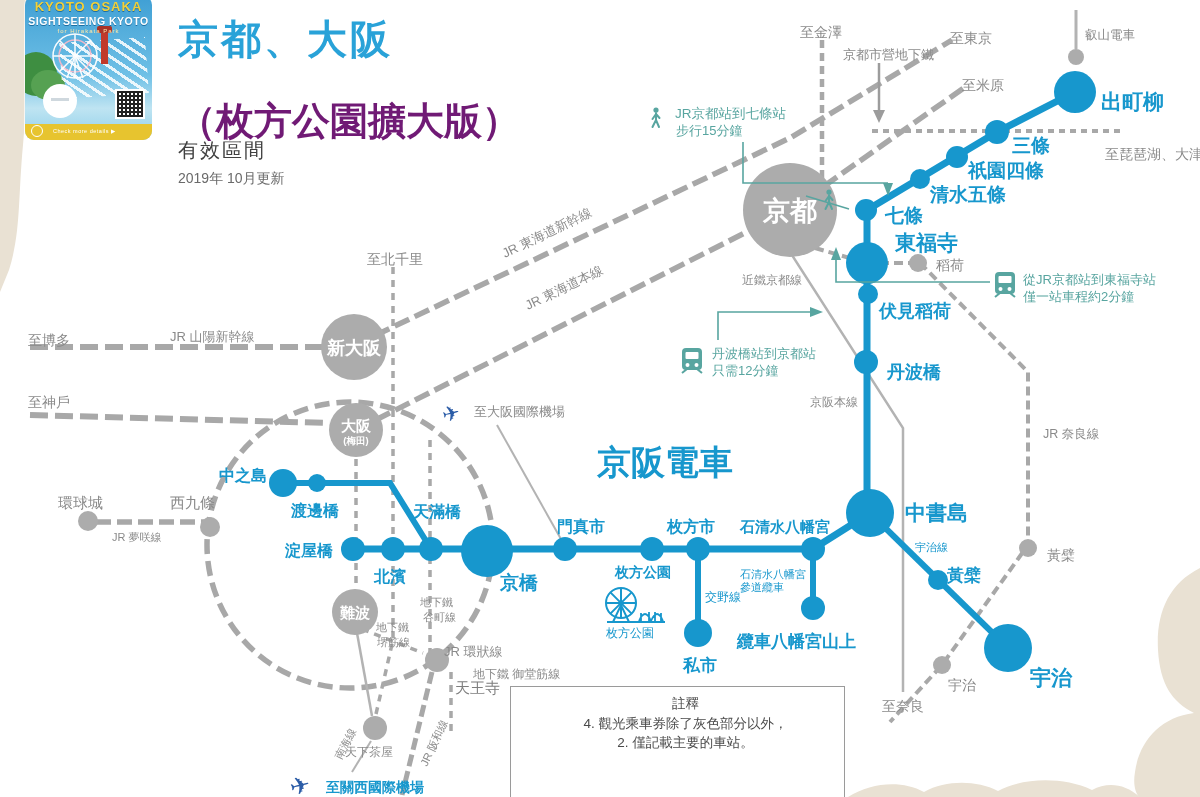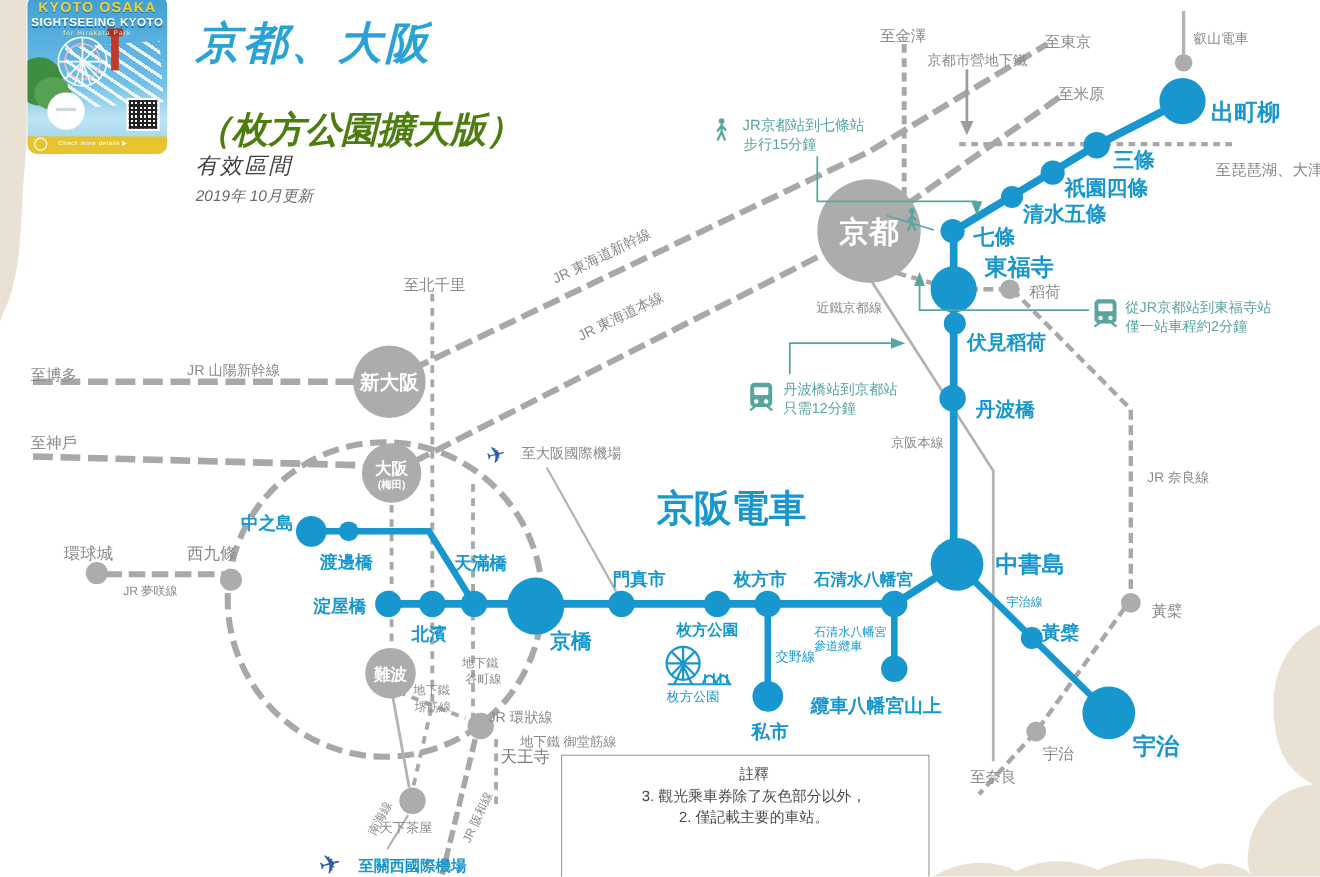--- a/index.html
+++ b/index.html
@@ -1,22 +1,22 @@
 <!DOCTYPE html>
 <html><head>
 <meta charset="utf-8">
 <style>
   html,body{margin:0;padding:0;background:#fff;}
   #stage{position:relative;width:1200px;height:797px;background:#fff;overflow:hidden;
          font-family:"Liberation Sans","DejaVu Sans",sans-serif;}
   svg text{font-family:"Liberation Sans","DejaVu Sans",sans-serif;}
-  .hdr{position:absolute;left:178px;z-index:5;font-style:italic;}
+  .hdr{position:absolute;left:178px;z-index:5;}
   #t-main{top:12px;font-size:40px;font-weight:bold;color:#29A2D8;letter-spacing:3px;}
   #t-sub1{top:62px;font-size:30px;font-weight:bold;color:#3a3a3a;letter-spacing:1px;}
-  #t-sub2{top:96px;font-size:33px;font-weight:bold;color:#4d7c0f;}
+  #t-sub2{top:96px;font-size:38px;font-weight:bold;color:#701a75;}
   #t-sec{top:137px;font-size:20px;color:#404040;letter-spacing:2px;}
   #t-upd{top:170px;font-size:14px;color:#6a6a6a;}
   
   #card{position:absolute;left:25px;top:-4px;width:127px;height:144px;border-radius:9px;
         background:linear-gradient(180deg,#3f9fd4 0%,#6fc0e6 55%,#bfe4f2 78%,#8fd0ea 100%);
         overflow:hidden;z-index:6;box-shadow:0 0 0 1px rgba(255,255,255,.6);}
   .cardtx{position:absolute;width:100%;text-align:center;color:#fff;}
   #c1{top:3px;font-size:13px;font-weight:bold;color:#f2d03a;letter-spacing:1px;text-shadow:0 1px 0 #1d6fa3;}
   #c2{top:19px;font-size:10.5px;font-weight:bold;color:#fff;letter-spacing:.5px;text-shadow:0 1px 0 #1d6fa3;}
   #c3{top:32px;font-size:6px;color:#ffe9a8;letter-spacing:1px;}
@@ -284,18 +284,18 @@
       <path d="M0,-15 V15 M-15,0 H15 M-10.6,-10.6 L10.6,10.6 M10.6,-10.6 L-10.6,10.6"></path>
       <circle cx="0" cy="0" r="2.5" fill="#1797cd" stroke="none"></circle>
       <path d="M-8,19 L0,2 L8,19"></path>
       <path d="M18,18 Q24,4 30,18 Q36,4 42,18 M20,18 V10 M28,18 V9 M34,18 V9 M40,18 V10 M-14,19 H44" stroke-width="1.8"></path>
     </g>
   </svg>
 
   <div id="notes">
     <div class="in">
       <div>註釋</div>
-      <div>3. 觀光乘車券除了灰色部分以外，</div>
+      <div>4. 觀光乘車券除了灰色部分以外，</div>
       <div>2. 僅記載主要的車站。</div>
     </div>
   </div>
 
 </div>
 
 </body></html>

